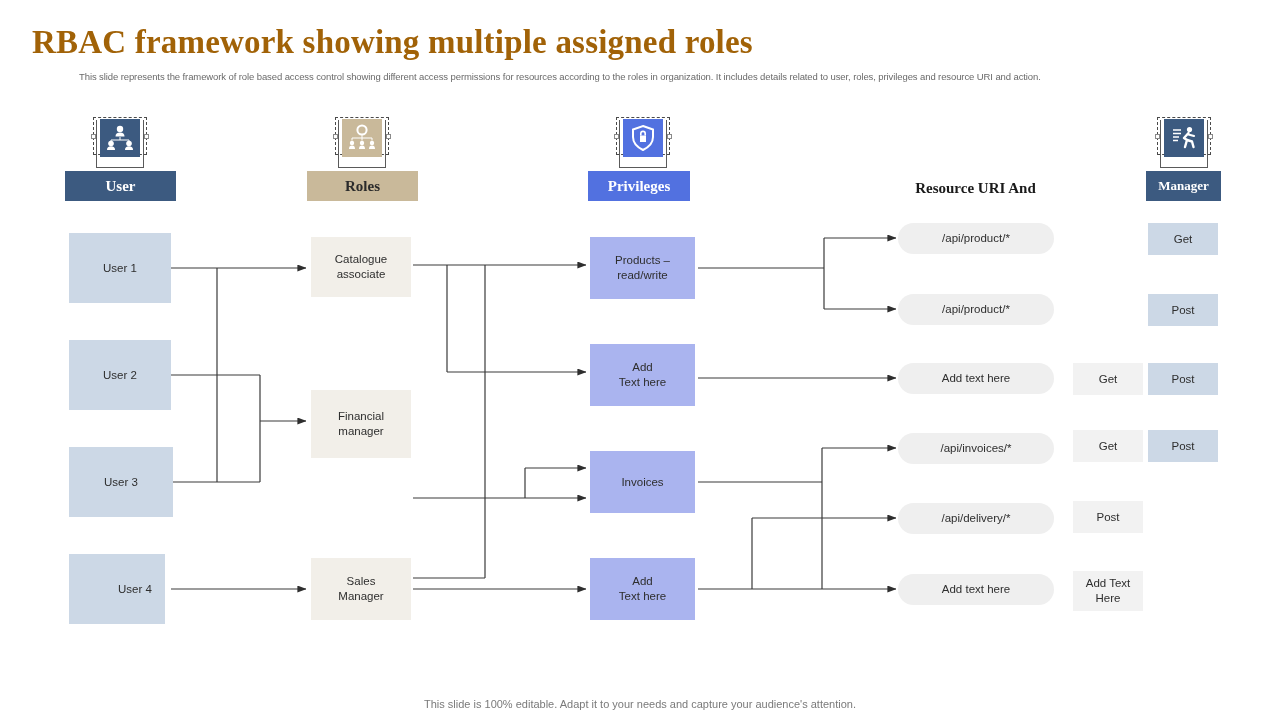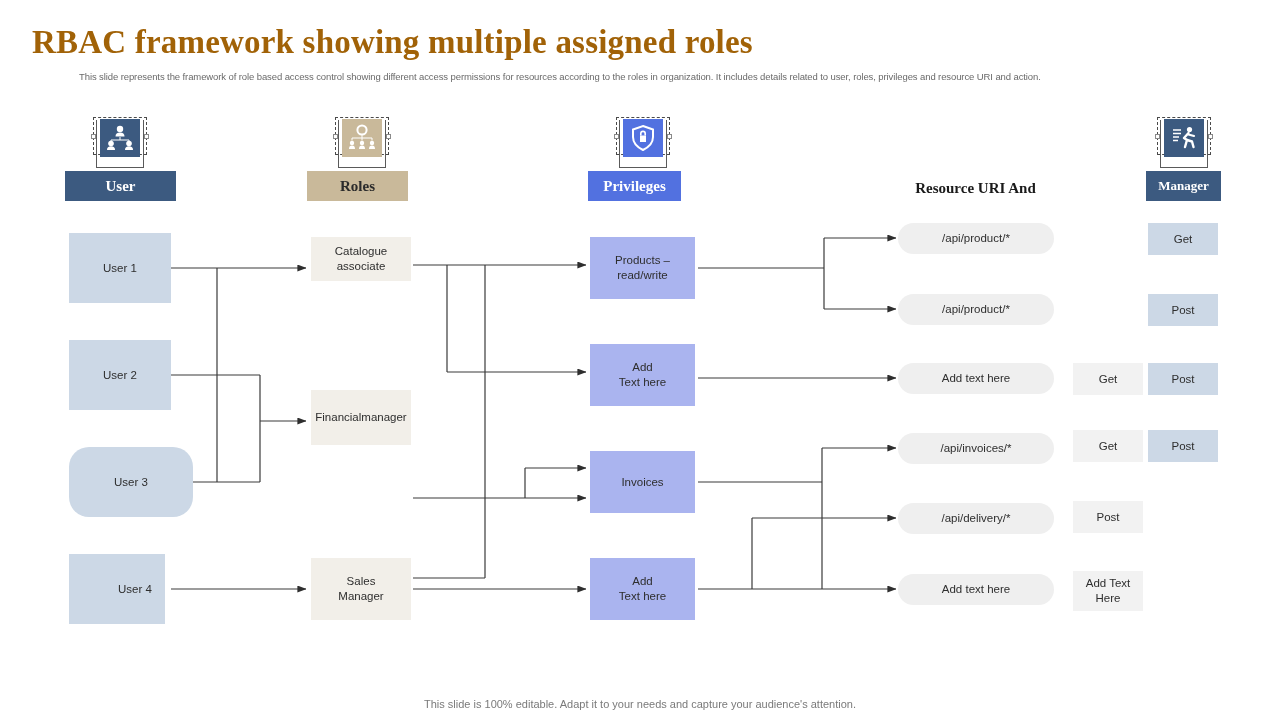--- a/index.html
+++ b/index.html
@@ -192,38 +192,38 @@
         <path d="M2 25 Q2 21.6 5 21.6 Q8 21.6 8 25 Z" fill="#ffffff"></path>
         <circle cx="15" cy="19" r="2.2" fill="#ffffff"></circle>
         <path d="M12 25 Q12 21.6 15 21.6 Q18 21.6 18 25 Z" fill="#ffffff"></path>
         <circle cx="25" cy="19" r="2.2" fill="#ffffff"></circle>
         <path d="M22 25 Q22 21.6 25 21.6 Q28 21.6 28 25 Z" fill="#ffffff"></path>
       </svg>
     </div>
     <div class="handle hl"></div>
     <div class="handle hr"></div>
   </div>
-  <div class="hdr-bar roles" style="left:307px; top:171px; width:101px;">
+  <div class="hdr-bar roles" style="left:307px; top:171px; width:111px;">
     <span>Roles</span>
   </div>
 
   <div class="hdr-icon-wrap" style="left:616px; top:117px;">
     <div class="hdr-icon-frame"></div>
     <div class="hdr-icon-dash"></div>
     <div class="hdr-icon-box" style="background:#5271e0;">
       <svg width="26" height="28" viewBox="0 0 26 28">
         <path d="M13 2 L23 5.5 V13 Q23 21 13 26 Q3 21 3 13 V5.5 Z" fill="none" stroke="#ffffff" stroke-width="2"></path>
         <rect x="10" y="11.5" width="6" height="6.5" fill="#ffffff"></rect>
         <path d="M10.8 11.5 V9.6 Q10.8 7.4 13 7.4 Q15.2 7.4 15.2 9.6 V11.5" fill="none" stroke="#ffffff" stroke-width="1.6"></path>
       </svg>
     </div>
     <div class="handle hl"></div>
     <div class="handle hr"></div>
   </div>
-  <div class="hdr-bar privs" style="left:588px; top:171px; width:93px;text-align:right;">
+  <div class="hdr-bar privs" style="left:588px; top:171px; width:102px;text-align:right;">
     <span>Privileges</span>
   </div>
 
   <div class="hdr-bar resource" style="left:877px; top:173px; width:197px;">
     <span>Resource URI And</span>
   </div>
 
   <div class="hdr-icon-wrap" style="left:1157px; top:117px;">
     <div class="hdr-icon-frame"></div>
     <div class="hdr-icon-dash"></div>
@@ -293,32 +293,32 @@
       <path d="M698,589 L896,589" marker-end="url(#ah)"></path>
     </g>
   </svg>
 
   <div class="node user" style="left:69px; top:233px; width:102px; height:70px;">
     <span>User 1</span>
   </div>
   <div class="node user" style="left:69px; top:340px; width:102px; height:70px;">
     <span>User 2</span>
   </div>
-  <div class="node user" style="left:69px; top:447px; width:124px; height:70px;border-radius:20px;">
+  <div class="node user" style="left:69px; top:447px; width:104px; height:70px;">
     <span>User 3</span>
   </div>
   <div class="node user" style="left:69px; top:554px; width:96px; height:70px;padding-left:36px;">
     <span>User 4</span>
   </div>
 
-  <div class="node role" style="left:311px; top:237px; width:100px; height:44px; flex-direction:column;">
+  <div class="node role" style="left:311px; top:237px; width:100px; height:60px; flex-direction:column;">
     <span>Catalogue</span>
     <span>associate</span>
   </div>
-  <div class="node role" style="left:311px; top:390px; width:100px; height:55px; flex-direction:row;">
+  <div class="node role" style="left:311px; top:390px; width:100px; height:68px; flex-direction:column;">
     <span>Financial</span>
     <span>manager</span>
   </div>
   <div class="node role" style="left:311px; top:558px; width:100px; height:62px; flex-direction:column;">
     <span>Sales</span>
     <span>Manager</span>
   </div>
 
   <div class="node priv" style="left:590px; top:237px; width:105px; height:62px; flex-direction:column;">
     <span>Products –</span>

